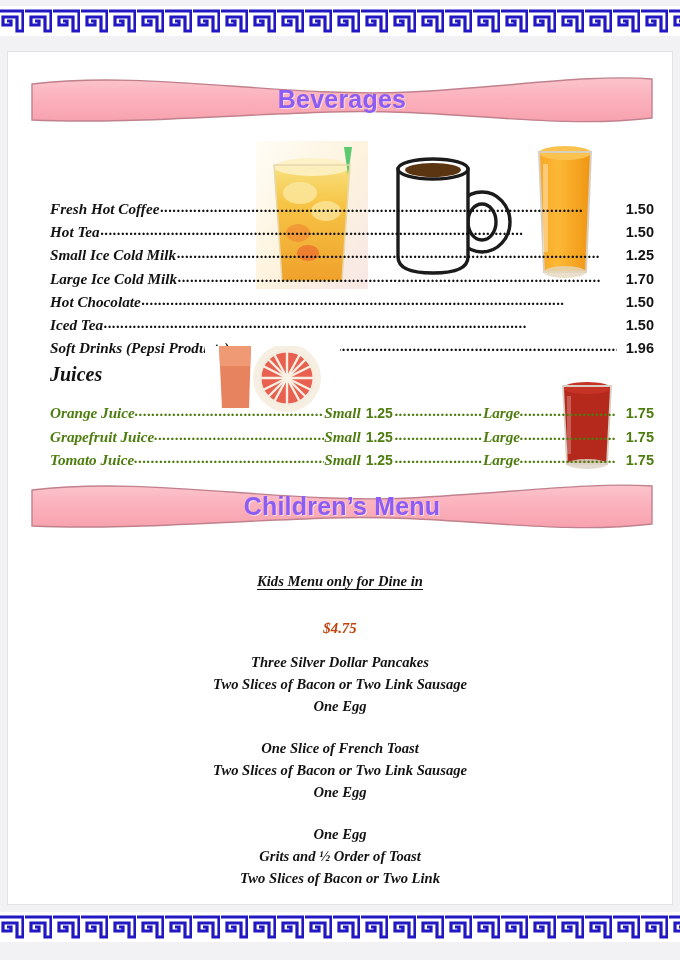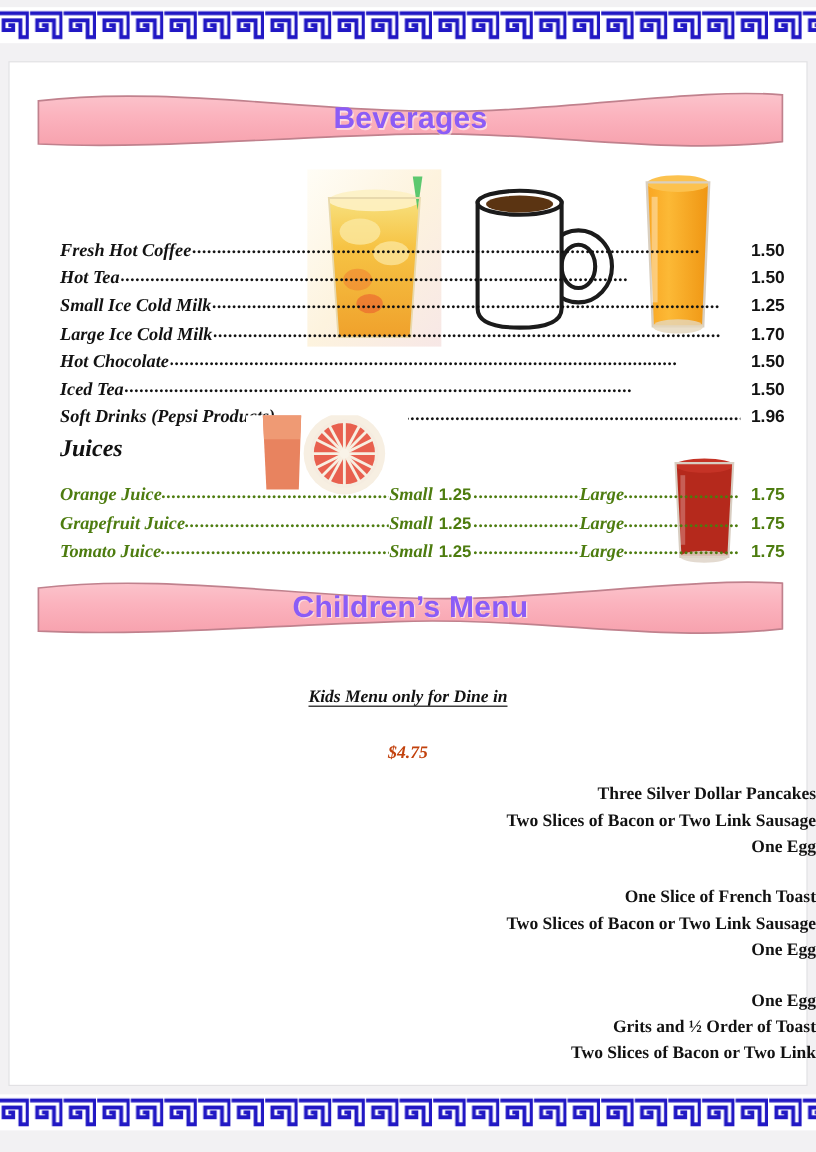--- a/index.html
+++ b/index.html
@@ -211,22 +211,23 @@
     font-family: "Liberation Serif", serif;
     font-style: italic;
     font-weight: bold;
     font-size: 14.8px;
     color: #c2410c;
   }
   .meal-block {
     position: absolute;
     left: 0;
     width: 100%;
-    text-align: right;
-    font-family: "Liberation Serif", serif;
+    text-align: center;
+    font-family: "Liberation Serif", serif;
+    font-style: italic;
     font-weight: bold;
     font-size: 14.6px;
     line-height: 21.8px;
     color: #121212;
   }
   #meal-0 { top: 652px; }
   #meal-1 { top: 738px; }
   #meal-2 { top: 824px; }
   .meal-line { display: block; }
 </style>

